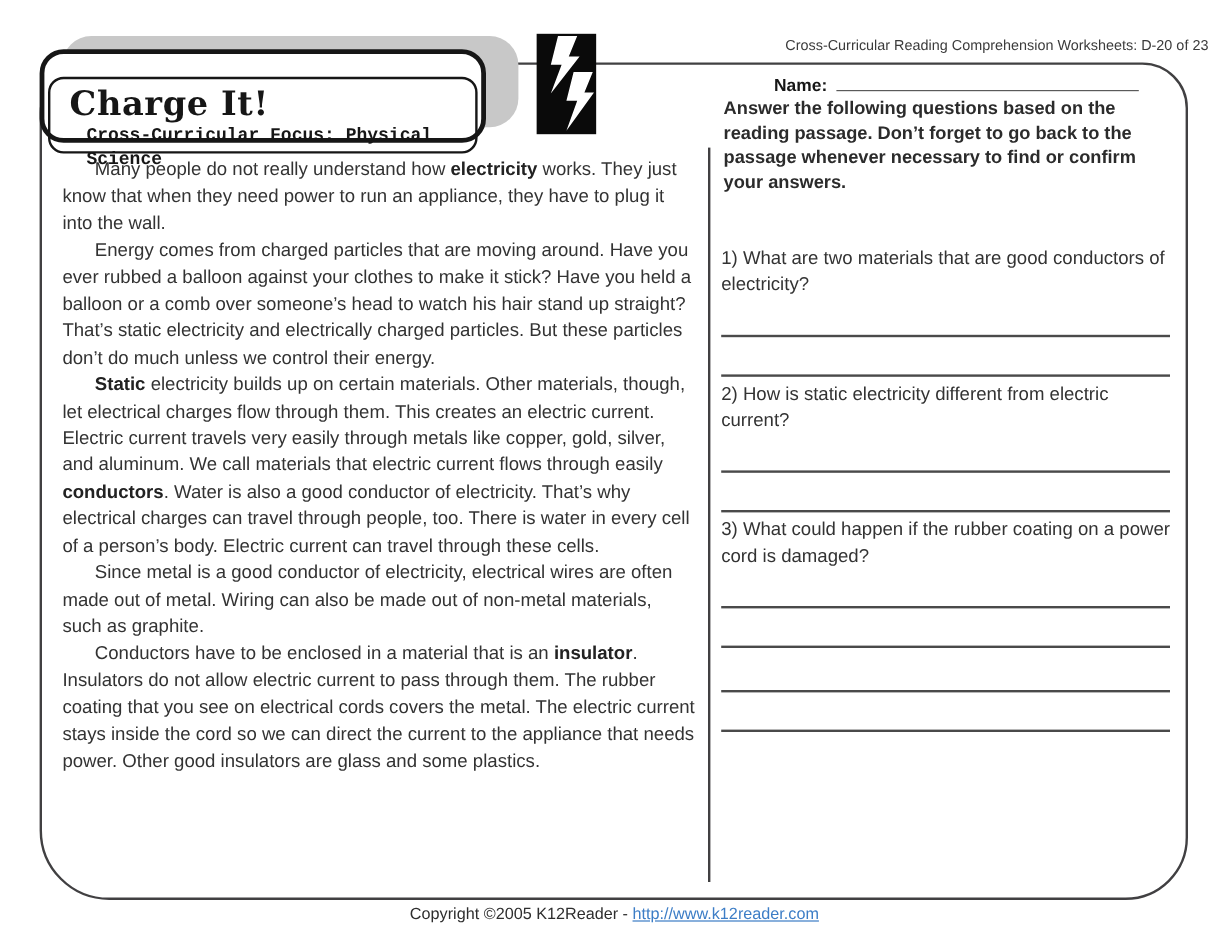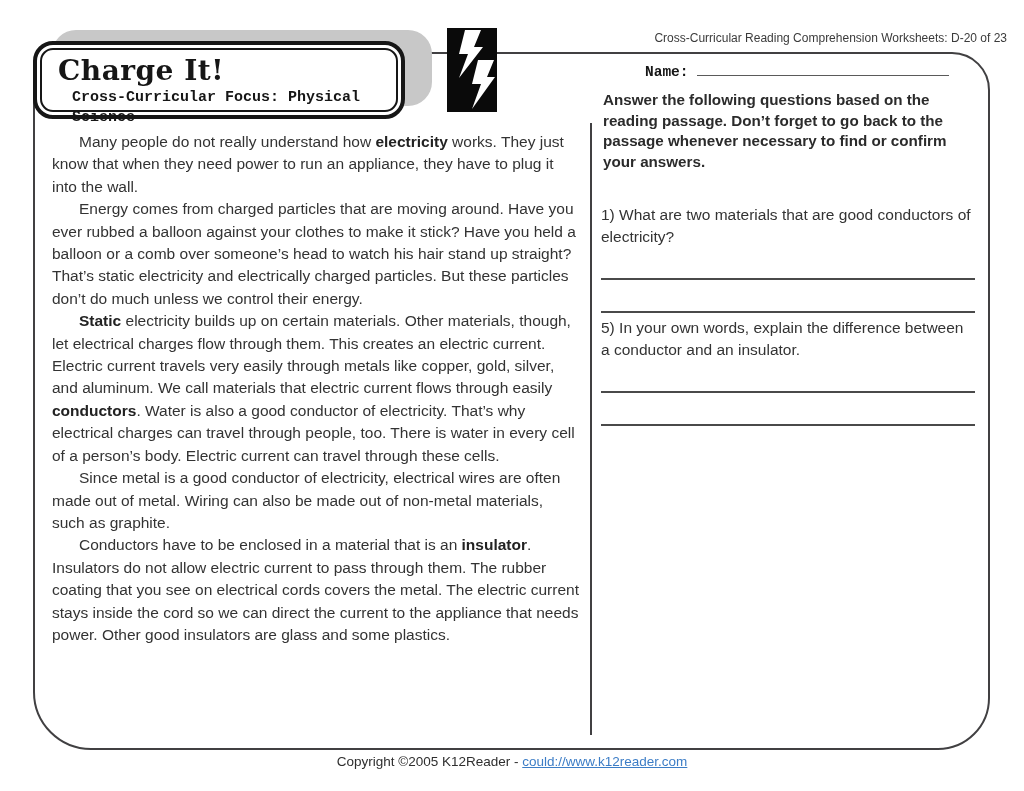--- a/index.html
+++ b/index.html
@@ -26,20 +26,21 @@
   }
   .title-box {
     position:absolute; left:33px; top:41px; width:372px; height:78px;
     background:#ffffff; border:4px solid #161616; border-radius:20px;
     padding:3px;
   }
   .title-inner {
     width:100%; height:100%;
     border:2px solid #161616; border-radius:13px;
     padding:4px 8px 0 16px;
+    margin-top:16px;
   }
   .title-text {
     font-family:"DejaVu Serif", serif;
     font-weight:bold; font-size:28px; letter-spacing:0.5px; color:#161616;
     line-height:34px;
   }
   .subtitle-text {
     font-family:Liberation Mono, monospace;
     font-weight:bold; font-size:15px; color:#161616;
     padding-left:14px; line-height:20px;
@@ -65,32 +66,32 @@
     position:absolute; left:52px; top:131px; width:528px;
     font-size:15.5px; line-height:22.4px; color:#333333;
   }
   .passage p { text-indent:27px; }
   .passage b { color:#222222; }
 
   
   .right-col { position:absolute; left:601px; top:62px; width:374px; }
   .name-row { padding-left:44px; }
   .name-label {
-    font-family:Liberation Mono, monospace; font-weight:bold;
+    font-family:Liberation Sans, sans-serif; font-weight:bold;
     font-size:14.5px; color:#161616;
   }
   .name-line {
     display:inline-block; width:252px; height:14px; margin-left:8px;
     border-bottom:1.5px solid #5a5a5a;
   }
   .instructions {
-    margin-top:10px; padding-left:2px;
+    padding-left:2px;
     font-weight:bold; font-size:15.2px; line-height:20.5px; color:#2b2b2b;
   }
-  .questions { margin-top:32px; }
+  .questions { margin-top:42px; }
   .question { margin-bottom:4px; }
   .q-text { font-size:15.5px; line-height:21.5px; color:#333333; }
   .answer-line { height:33px; border-bottom:2px solid #4a4a4a; }
 
   
   .footer {
     position:absolute; left:0; top:754px; width:100%;
     text-align:center; font-size:13.5px; color:#2e2e2e;
   }
   .footer a { color:#3c7dc6; text-decoration:underline; }
@@ -133,22 +134,31 @@
     <span class="name-label">Name:</span><span class="name-line"></span>
   </div>
   <div class="instructions">Answer the following questions based on the reading passage. Don’t forget to go back to the passage whenever necessary to find or confirm your answers.</div>
   <div class="questions">
       <div class="question">
         <div class="q-text">1) What are two materials that are good conductors of electricity?</div>
         <div class="answer-line"></div>
         <div class="answer-line"></div>
       </div>
       <div class="question">
-        <div class="q-text">5) In your own words, explain the difference between a conductor and an insulator.</div>
+        <div class="q-text">2) How is static electricity different from electric current?</div>
+        <div class="answer-line"></div>
+        <div class="answer-line"></div>
+      </div>
+      <div class="question">
+        <div class="q-text">3) What could happen if the rubber coating on a power cord is damaged?</div>
+        <div class="answer-line"></div>
+        <div class="answer-line"></div>
+      </div>
+      <div class="question">
         <div class="answer-line"></div>
         <div class="answer-line"></div>
       </div>
     </div>
 </div>
 
 <div class="footer">
-  <span>Copyright ©2005 K12Reader - </span><a href="#">could://www.k12reader.com</a>
+  <span>Copyright ©2005 K12Reader - </span><a href="#">http://www.k12reader.com</a>
 </div>
 
 </body></html>

